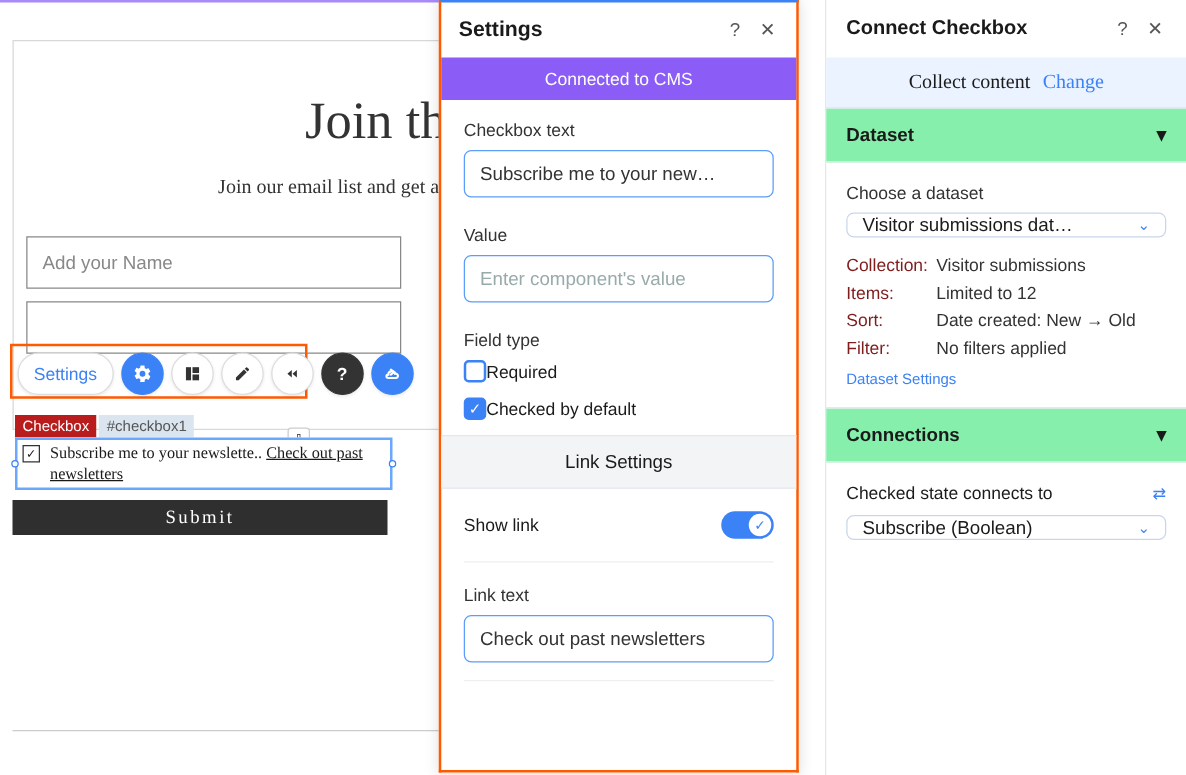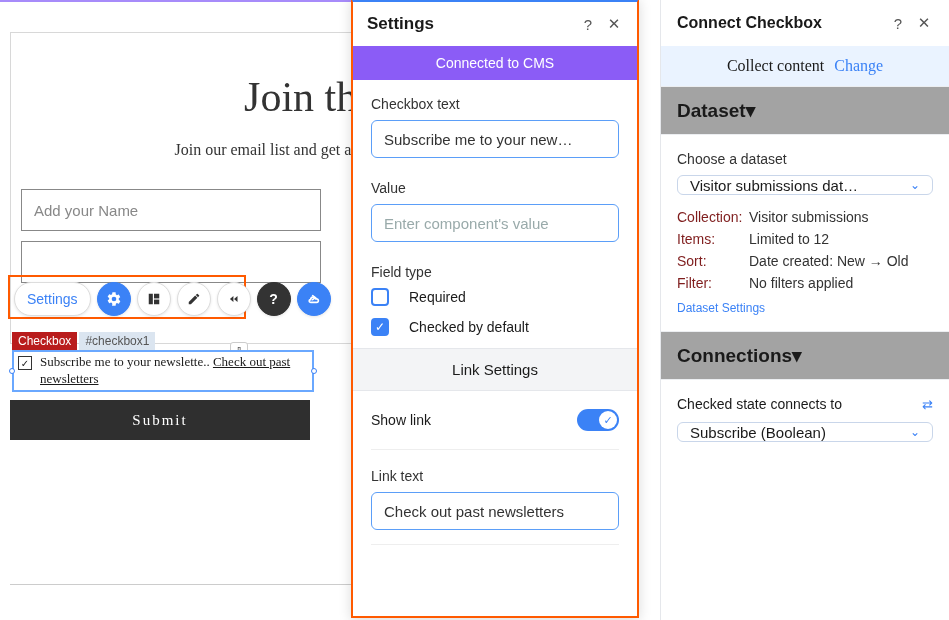--- a/index.html
+++ b/index.html
@@ -157,21 +157,21 @@
   .handle {
     position:absolute;
     width:6px;height:6px;border-radius:50%;
     background:#fff;border:1.5px solid #3b82f6;
   }
   .submit-btn {
     position: absolute;
     left: 10px;
     top: 398px;
     width: 300px;
-    height: 40px;
+    height: 28px;
     background: #2f2f2f;
     color: #fff;
     display: flex;
     align-items: center;
     justify-content: center;
     font-family: Georgia, serif;
     letter-spacing: 2px;
     font-size: 15px;
   }
   .canvas-bottom {
@@ -242,21 +242,21 @@
     display: flex;
     align-items: center;
     overflow: hidden;
     white-space: nowrap;
     margin-bottom:22px;
   }
   .text-input.placeholder { color: #9aa; }
   .check-row {
     display: flex;
     align-items: center;
-    gap: 20px;
+    gap: 0;
     margin-bottom: 12px;
     font-size: 14px;
   }
   .cbx {
     width: 18px;
     height: 18px;
     border: 2px solid #3b82f6;
     border-radius: 4px;
     display: flex;
     align-items: center;
@@ -326,27 +326,27 @@
     display: flex;
     align-items: center;
     justify-content: center;
     gap: 10px;
     padding: 11px 0;
     font-size: 16px;
     font-family: Liberation Serif, serif;
   }
   .collect-bar .change { color: #3b82f6; }
   .section-header {
-    background: #a3a3a3;
+    background: #86efac;
     padding: 12px 16px;
     font-weight: 600;
-    font-size: 19px;
-    display: flex;
-    align-items: center;
-    justify-content: flex-start;
+    font-size: 15px;
+    display: flex;
+    align-items: center;
+    justify-content: space-between;
     border-top: 1px solid #eceef1;
     border-bottom: 1px solid #eceef1;
   }
   .section-body {
     padding: 16px;
   }
   .select-box {
     border: 1px solid #c9d6ea;
     border-radius: 6px;
     height: 20px;

